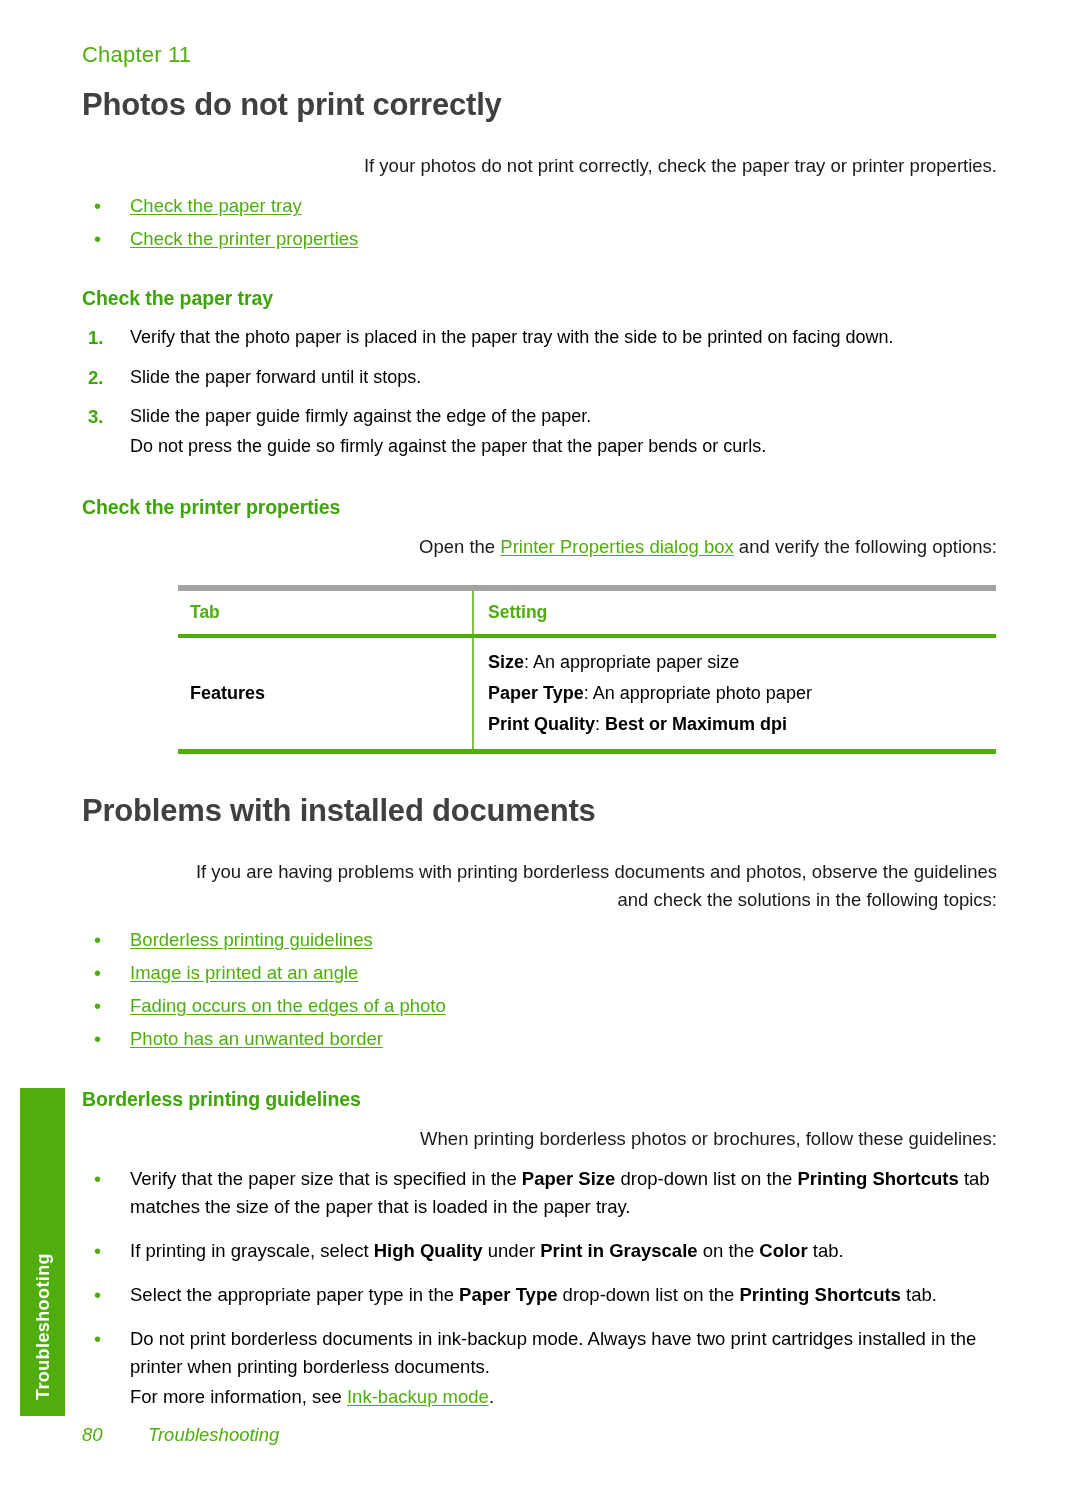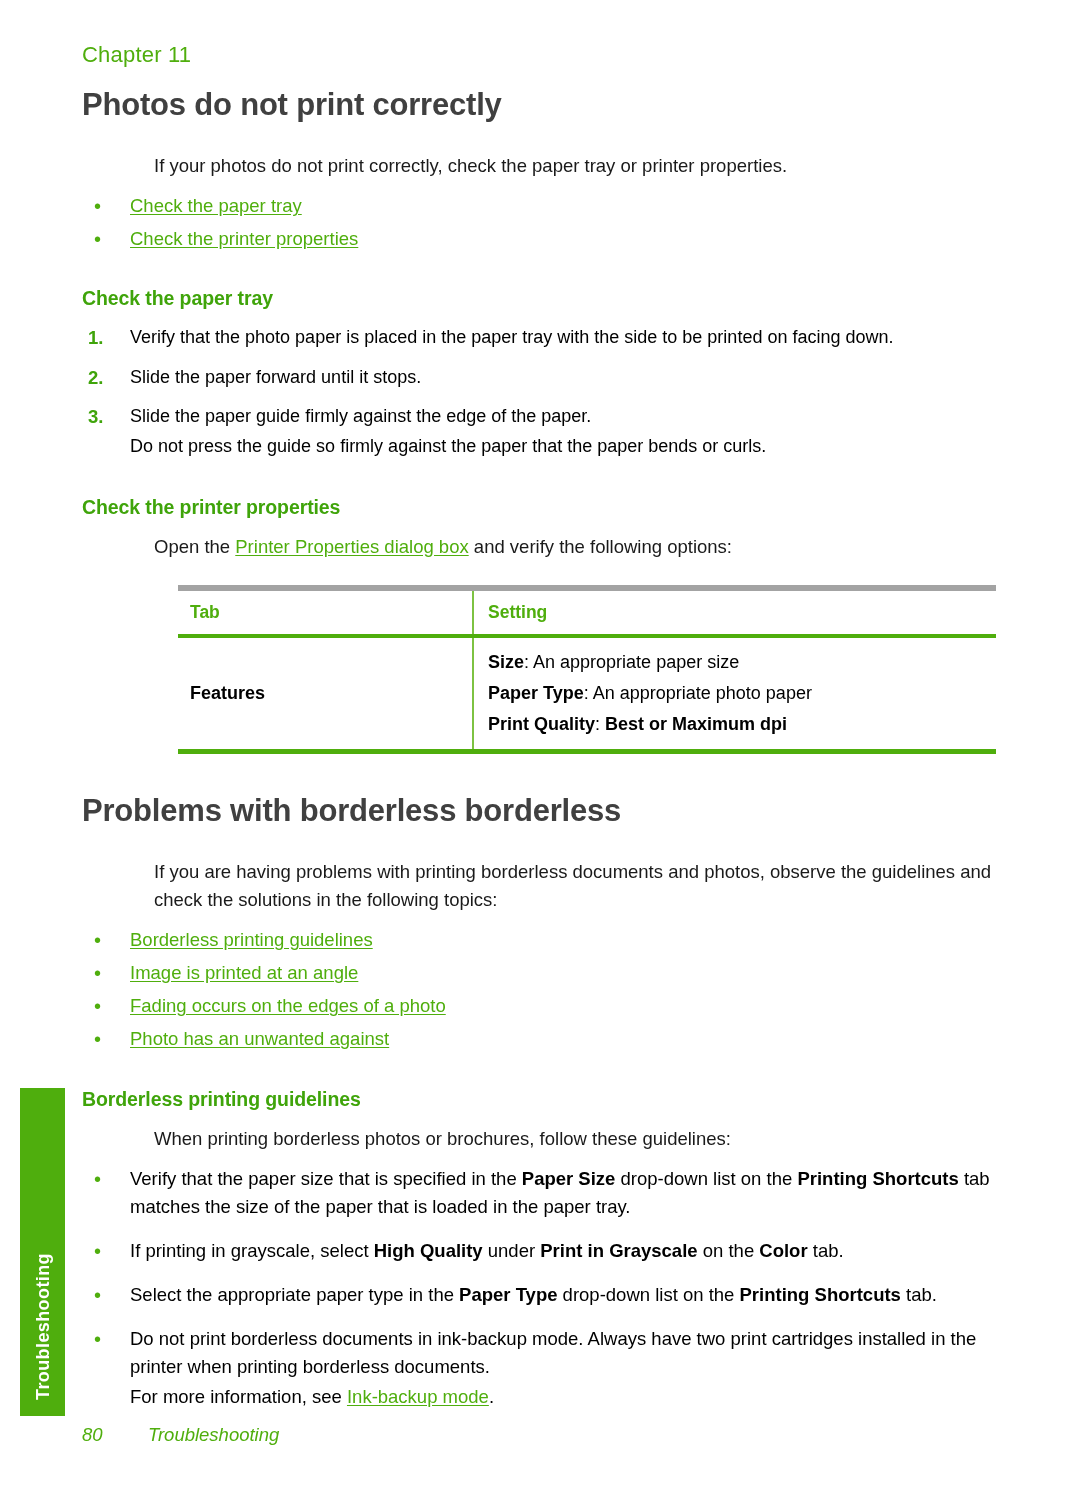--- a/index.html
+++ b/index.html
@@ -54,21 +54,22 @@
   h2.sub-title {
     font-size: 19.5px;
     font-weight: bold;
     color: #3FA40A;
     margin: 0 0 14px 0;
     letter-spacing: -0.1px;
   }
 
   
   .indent {
-    margin-left: 72px;
+    margin-left: 96px;
+    text-align: right;
   }
   p.body {
     font-size: 18.5px;
     line-height: 1.52;
     margin: 0 0 12px 0;
     color: #1a1a1a;
   }
 
   a.doclink, .doclink {
     color: #4FAE0D;
@@ -247,31 +248,31 @@
           <td class="col-tab">Features</td>
           <td class="col-setting">
             <span class="setting-line"><b>Size</b><span>: </span><span>An appropriate paper size</span></span>
             <span class="setting-line"><b>Paper Type</b><span>: </span><span>An appropriate photo paper</span></span>
             <span class="setting-line"><b>Print Quality</b><span>: </span><b>Best or Maximum dpi</b></span>
           </td>
         </tr>
       </tbody>
     </table>
 
-    <h1 class="section-title second">Problems with borderless borderless</h1>
+    <h1 class="section-title second">Problems with installed documents</h1>
 
     <div class="indent">
       <p class="body">If you are having problems with printing borderless documents and photos, observe the guidelines and check the solutions in the following topics:</p>
     </div>
 
     <ul class="bullets link-list">
       <li><span class="doclink">Borderless printing guidelines</span></li>
       <li><span class="doclink">Image is printed at an angle</span></li>
       <li><span class="doclink">Fading occurs on the edges of a photo</span></li>
-      <li><span class="doclink">Photo has an unwanted against</span></li>
+      <li><span class="doclink">Photo has an unwanted border</span></li>
     </ul>
 
     <h2 class="sub-title" style="margin-top:34px">Borderless printing guidelines</h2>
 
     <div class="indent">
       <p class="body">When printing borderless photos or brochures, follow these guidelines:</p>
     </div>
 
     <ul class="bullets tight">
       <li><span>Verify that the paper size that is specified in the <b>Paper Size</b> drop-down list on the <b>Printing Shortcuts</b> tab matches the size of the paper that is loaded in the paper tray.</span></li>

